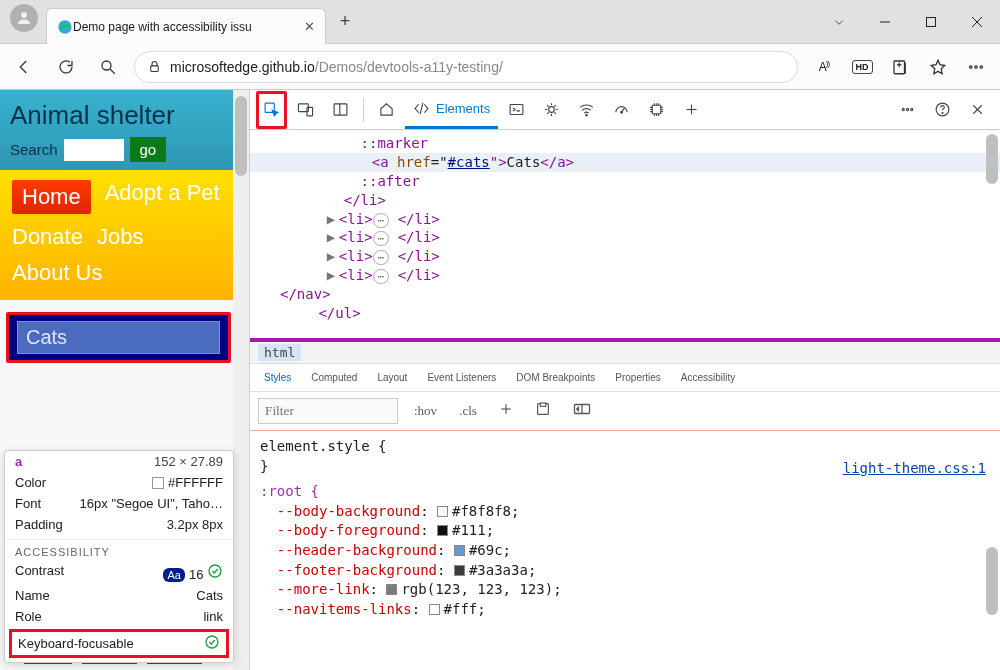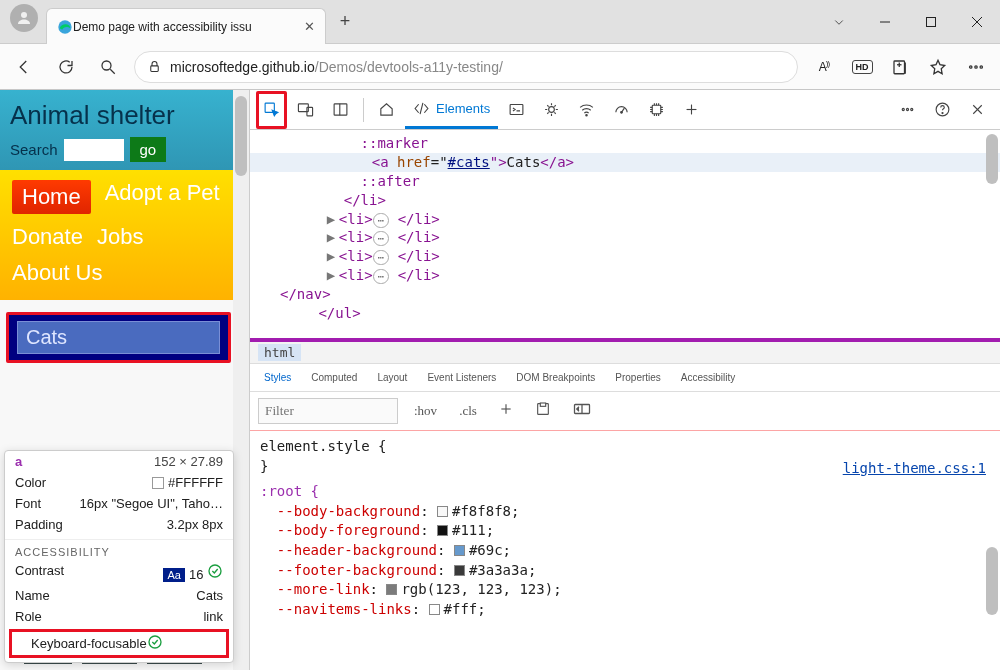--- a/index.html
+++ b/index.html
@@ -175,23 +175,23 @@
     border-radius:4px;
     box-shadow:0 2px 10px rgba(0,0,0,.15);
     font-size:13px;
     z-index:5;
   }
   .overlay .row{display:flex;justify-content:space-between;padding:3px 10px;}
   .overlay .tag{color:#9b2fae;font-weight:600;}
   .overlay .dim{color:#444;}
   .overlay .swatch{display:inline-block;width:12px;height:12px;border:1px solid #999;vertical-align:-2px;margin-right:4px;}
   .overlay .section{font-size:11px;letter-spacing:1px;color:#666;padding:6px 10px 2px;border-top:1px solid #eee;margin-top:4px;}
-  .overlay .aa-chip{background:#001e8a;color:#fff;font-size:11px;padding:1px 4px;border-radius:0;margin-right:4px;}
+  .overlay .aa-chip{background:#001e8a;color:#fff;font-size:11px;padding:1px 4px;border-radius:6px;margin-right:4px;}
   .check{color:#1a9e3f;font-size:15px;}
-  .kf-row{border:3px solid var(--red-highlight);margin:2px 4px 4px;padding:2px 19px;display:flex;align-items:center;}
+  .kf-row{border:3px solid var(--red-highlight);margin:2px 4px 4px;padding:2px 6px;display:flex;justify-content:space-between;align-items:center;}
   .donation-btns{position:absolute;bottom:6px;left:24px;display:flex;gap:10px;}
   .donation-btns div{background:#3a4a4a;color:#fff;padding:6px 16px;font-size:14px;}
   
   .devtools{
     flex:1;
     display:flex;
     flex-direction:column;
     background:#fff;
     font-size:13px;
   }

